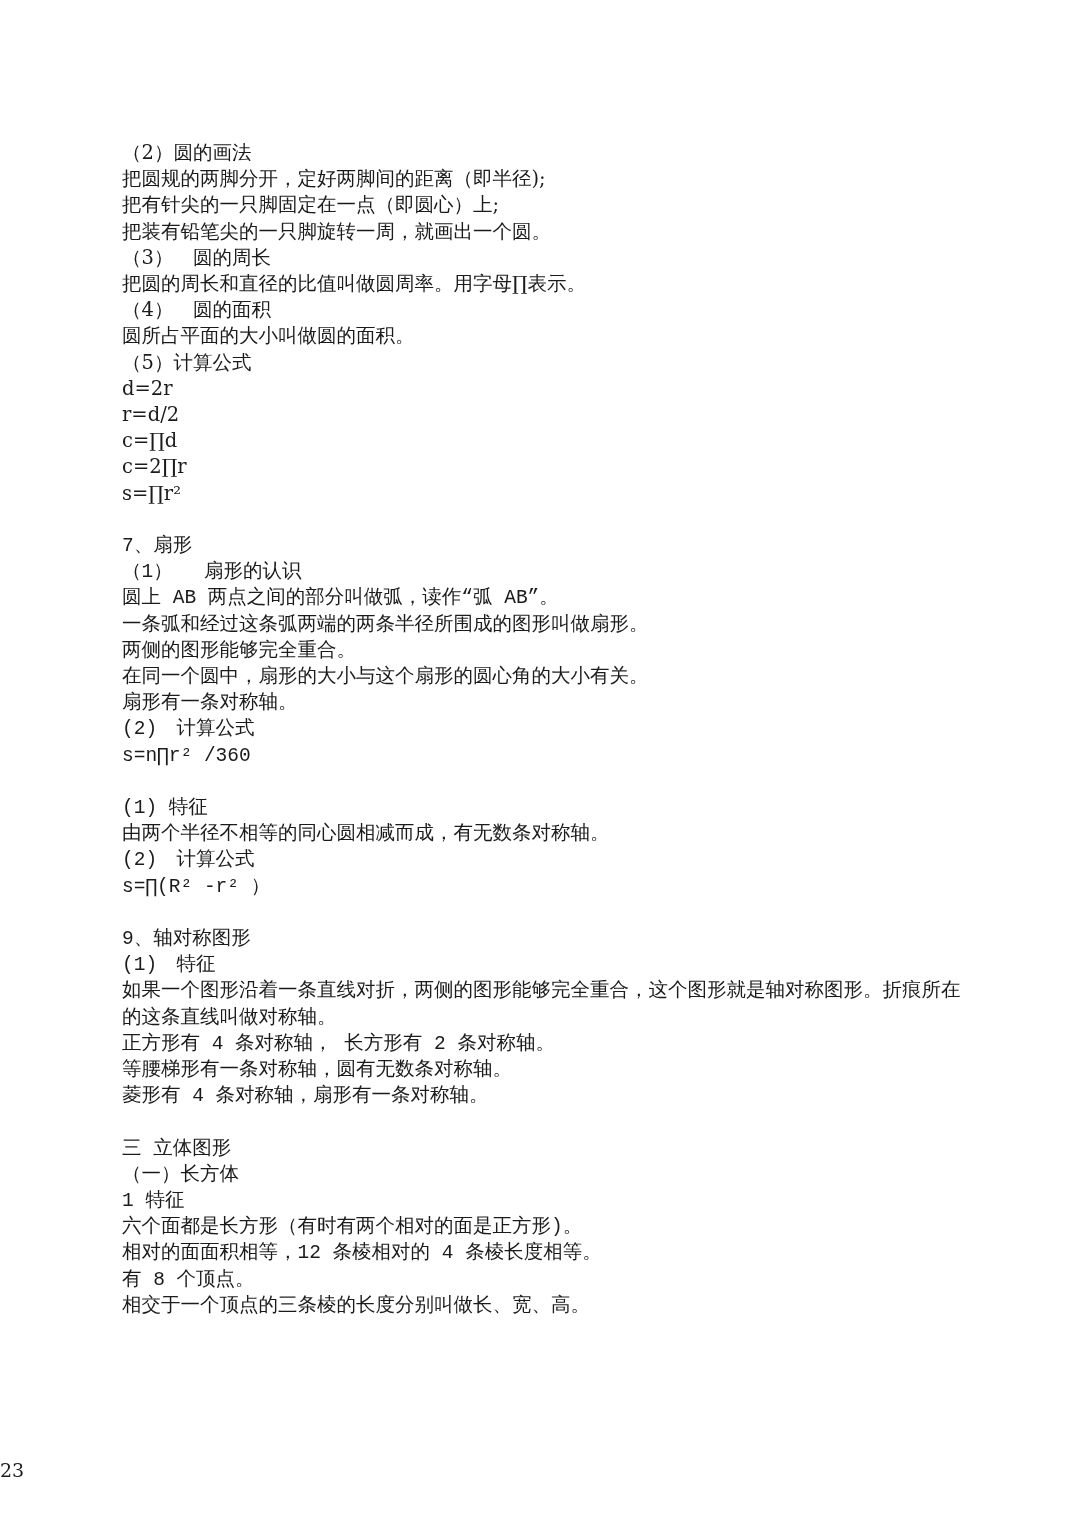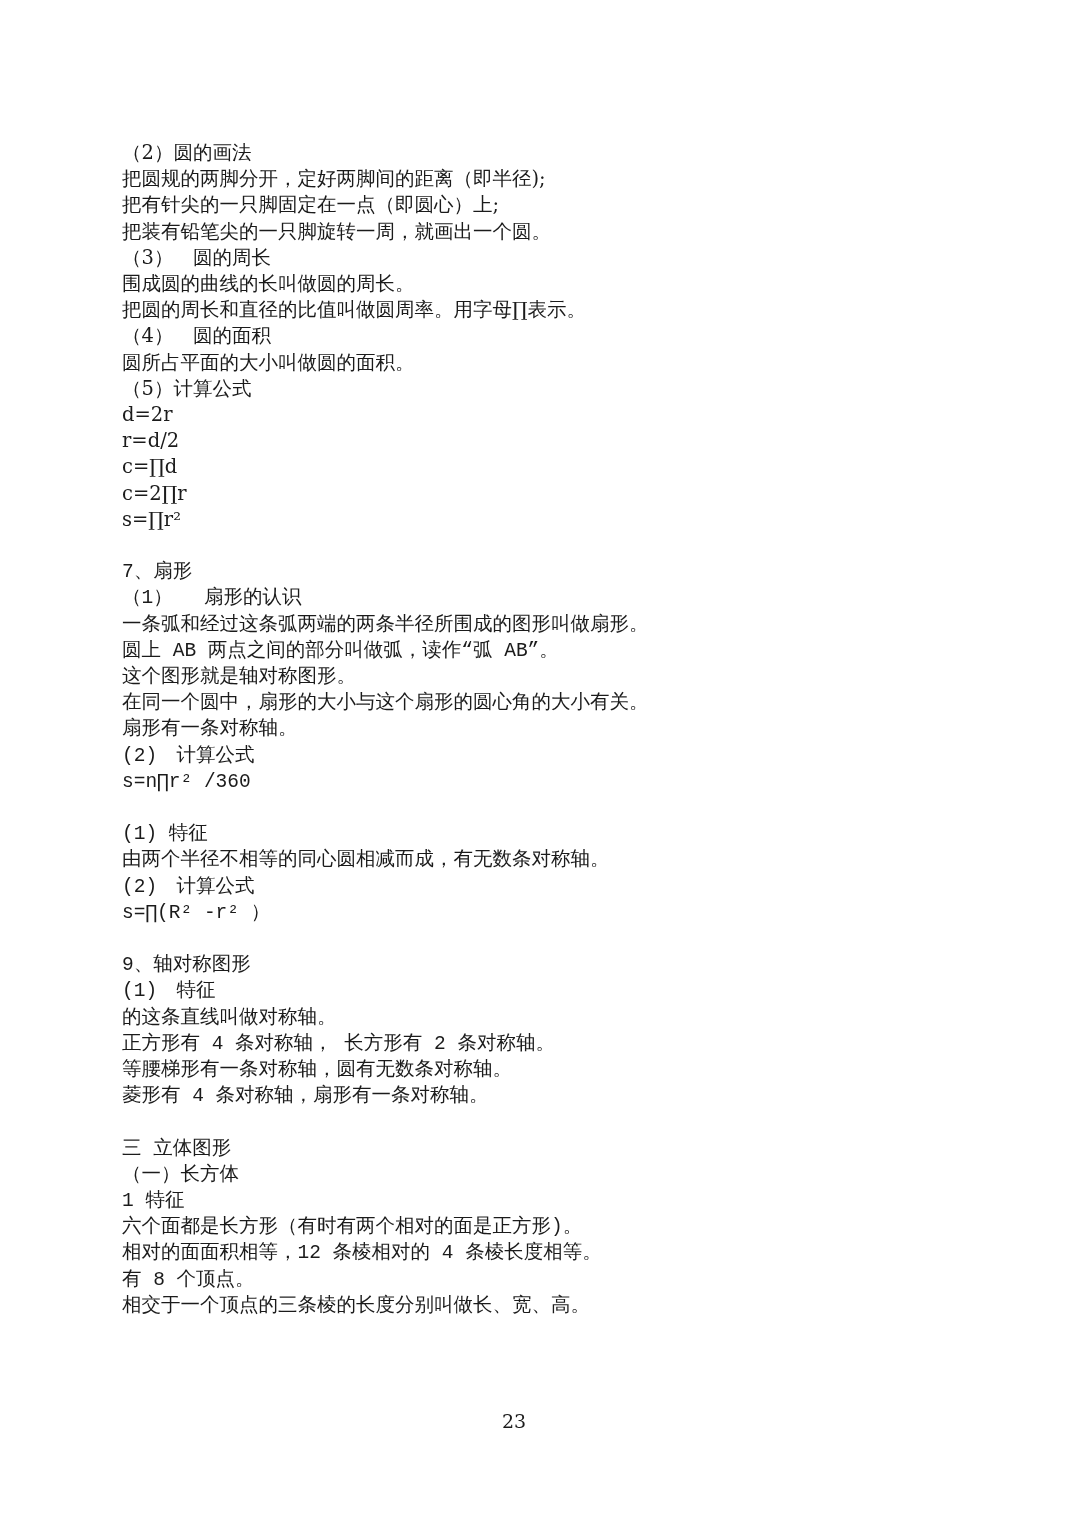--- a/index.html
+++ b/index.html
@@ -33,69 +33,68 @@
   p.line {
     margin: 0;
     padding: 0;
     white-space: pre-wrap;
   }
   .indent-1 { padding-left: 13px; }
   .indent-2 { padding-left: 25px; }
   .page-number {
     position: absolute;
     left: 0;
-    top: 1410px;
+    top: 1459px;
     width: 1028px;
-    text-align: center;
     font-size: 19px;
     color: #1b1b1b;
   }
 </style>
 </head>
 <body>
 
 <div class="page">
   <div class="doc-body" id="doc-body">
       <div class="block">
         <p class="line indent-1">（2）圆的画法</p>
         <p class="line indent-0">把圆规的两脚分开，定好两脚间的距离（即半径);</p>
         <p class="line indent-0">把有针尖的一只脚固定在一点（即圆心）上;</p>
         <p class="line indent-0">把装有铅笔尖的一只脚旋转一周，就画出一个圆。</p>
         <p class="line indent-1">（3）　圆的周长</p>
-        <p class="line indent-0">围成圆的曲线的长叫做圆的周长。</p>
         <p class="line indent-0">把圆的周长和直径的比值叫做圆周率。用字母∏表示。</p>
         <p class="line indent-1">（4）　圆的面积</p>
         <p class="line indent-0">圆所占平面的大小叫做圆的面积。</p>
         <p class="line indent-1">（5）计算公式</p>
         <p class="line indent-0">d=2r</p>
         <p class="line indent-0">r=d/2</p>
         <p class="line indent-0">c=∏d</p>
         <p class="line indent-0">c=2∏r</p>
         <p class="line indent-0">s=∏r²</p>
       </div>
       <div class="block">
         <p class="line indent-0">7、扇形</p>
         <p class="line indent-1">（1）　 扇形的认识</p>
+        <p class="line indent-0">圆上 AB 两点之间的部分叫做弧，读作“弧 AB”。</p>
         <p class="line indent-0">一条弧和经过这条弧两端的两条半径所围成的图形叫做扇形。</p>
-        <p class="line indent-0">圆上 AB 两点之间的部分叫做弧，读作“弧 AB”。</p>
-        <p class="line indent-2">这个图形就是轴对称图形。</p>
+        <p class="line indent-2">两侧的图形能够完全重合。</p>
         <p class="line indent-0">在同一个圆中，扇形的大小与这个扇形的圆心角的大小有关。</p>
         <p class="line indent-0">扇形有一条对称轴。</p>
         <p class="line indent-0">(2)　计算公式</p>
         <p class="line indent-0">s=n∏r² /360</p>
       </div>
       <div class="block">
         <p class="line indent-1">(1) 特征</p>
         <p class="line indent-0">由两个半径不相等的同心圆相减而成，有无数条对称轴。</p>
         <p class="line indent-0">(2)　计算公式</p>
         <p class="line indent-0">s=∏(R² -r² ）</p>
       </div>
       <div class="block">
         <p class="line indent-0">9、轴对称图形</p>
         <p class="line indent-1">(1)　特征</p>
+        <p class="line indent-0">如果一个图形沿着一条直线对折，两侧的图形能够完全重合，这个图形就是轴对称图形。折痕所在</p>
         <p class="line indent-0">的这条直线叫做对称轴。</p>
         <p class="line indent-0">正方形有 4 条对称轴， 长方形有 2 条对称轴。</p>
         <p class="line indent-0">等腰梯形有一条对称轴，圆有无数条对称轴。</p>
         <p class="line indent-0">菱形有 4 条对称轴，扇形有一条对称轴。</p>
       </div>
       <div class="block">
         <p class="line indent-0">三 立体图形</p>
         <p class="line indent-0">（一）长方体</p>
         <p class="line indent-0">1 特征</p>
         <p class="line indent-0">六个面都是长方形（有时有两个相对的面是正方形)。</p>

